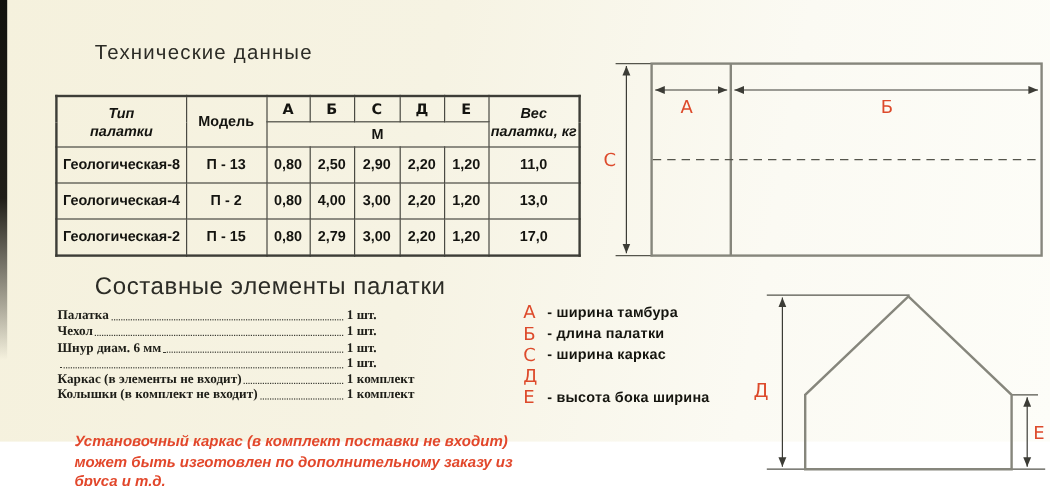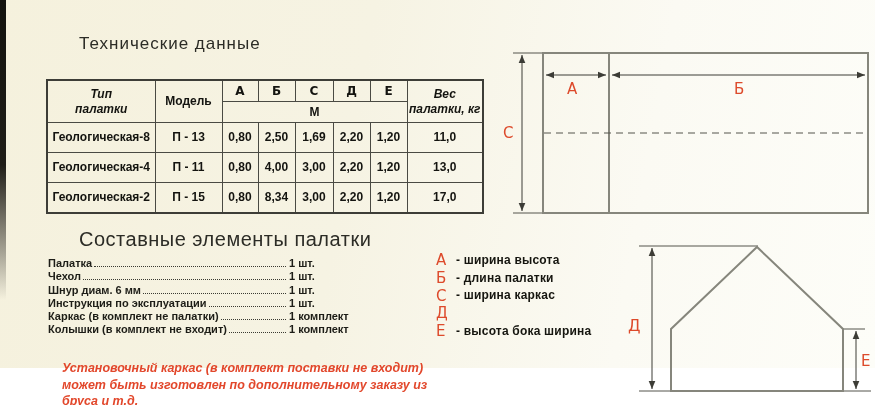--- a/index.html
+++ b/index.html
@@ -32,21 +32,21 @@
     text-align:center;vertical-align:middle;padding:0;line-height:1.2;
   }
   table.spec .pre{white-space:pre-line;font-style:italic;}
   tr.hrow1 th{height:20px;}
   tr.hrow2 th{height:20px;}
   table.spec tbody td{height:29px;}
   th.dimletter{
     color:#dd4a2b;font-weight:normal;font-size:13px;
     font-family:"DejaVu Sans",sans-serif;
   }
-  .list{position:absolute;left:48px;top:256px;width:303px;}
+  .list{position:absolute;left:48px;top:256px;width:303px;font-family:Liberation Serif, serif;}
   .lrow{display:flex;align-items:flex-end;height:13.2px;font-size:11px;font-weight:bold;color:#1d1d17;}
   .lrow .lbl{white-space:nowrap;flex:none;}
   .lrow .dots{flex:1;border-bottom:1.6px dotted #3a3a32;margin:0 3px 2px 2px;}
   .lrow .qty{width:62px;flex:none;white-space:nowrap;text-align:left;}
   p.note{
     position:absolute;left:48px;top:346px;width:398px;margin:14px;
     font-size:12.5px;font-style:italic;font-weight:bold;color:#e2472b;line-height:1.32;
   }
   .legend{position:absolute;left:436px;top:251px;}
   .legrow{display:flex;align-items:center;height:17.8px;}
@@ -101,40 +101,40 @@
       <tr class="hrow2">
         <th colspan="5">М</th>
       </tr>
     </thead>
     <tbody>
       <tr>
         <td>Геологическая-8</td>
         <td>П - 13</td>
         <td>0,80</td>
         <td>2,50</td>
-        <td>1,69</td>
+        <td>2,90</td>
         <td>2,20</td>
         <td>1,20</td>
         <td>11,0</td>
       </tr>
       <tr>
         <td>Геологическая-4</td>
-        <td>П - 11</td>
+        <td>П - 2</td>
         <td>0,80</td>
         <td>4,00</td>
         <td>3,00</td>
         <td>2,20</td>
         <td>1,20</td>
         <td>13,0</td>
       </tr>
       <tr>
         <td>Геологическая-2</td>
         <td>П - 15</td>
         <td>0,80</td>
-        <td>8,34</td>
+        <td>2,79</td>
         <td>3,00</td>
         <td>2,20</td>
         <td>1,20</td>
         <td>17,0</td>
       </tr>
     </tbody>
   </table>
 
   <h2 class="title">Составные элементы палатки</h2>
 
@@ -148,42 +148,41 @@
       <span class="lbl">Чехол</span>
       <span class="dots"></span>
       <span class="qty">1 шт.</span>
     </div>
     <div class="lrow">
       <span class="lbl">Шнур диам. 6 мм</span>
       <span class="dots"></span>
       <span class="qty">1 шт.</span>
     </div>
     <div class="lrow">
-      <span class="lbl">Инструкция по эксплуатации</span>
-      <span class="dots"></span>
-      <span class="qty">1 шт.</span>
-    </div>
-    <div class="lrow">
-      <span class="lbl">Каркас (в комплект не палатки)</span>
+      <span class="dots"></span>
+      <span class="qty">1 шт.</span>
+    </div>
+    <div class="lrow">
+      <span class="lbl">Каркас (в элементы не входит)</span>
       <span class="dots"></span>
       <span class="qty">1 комплект</span>
     </div>
     <div class="lrow">
       <span class="lbl">Колышки (в комплект не входит)</span>
       <span class="dots"></span>
       <span class="qty">1 комплект</span>
     </div>
   </div>
 
   <p class="note">Установочный каркас (в комплект поставки не входит) может быть изготовлен по дополнительному заказу из бруса и т.д.</p>
 
   <div class="legend">
     <div class="legrow">
       <span class="key">А</span>
-      <span class="desc">- ширина высота</span>
+      <span class="desc">- ширина тамбура</span>
     </div>
     <div class="legrow">
       <span class="key">Б</span>
       <span class="desc">- длина палатки</span>
     </div>
     <div class="legrow">
       <span class="key">С</span>
       <span class="desc">- ширина каркас</span>
     </div>
     <div class="legrow">

